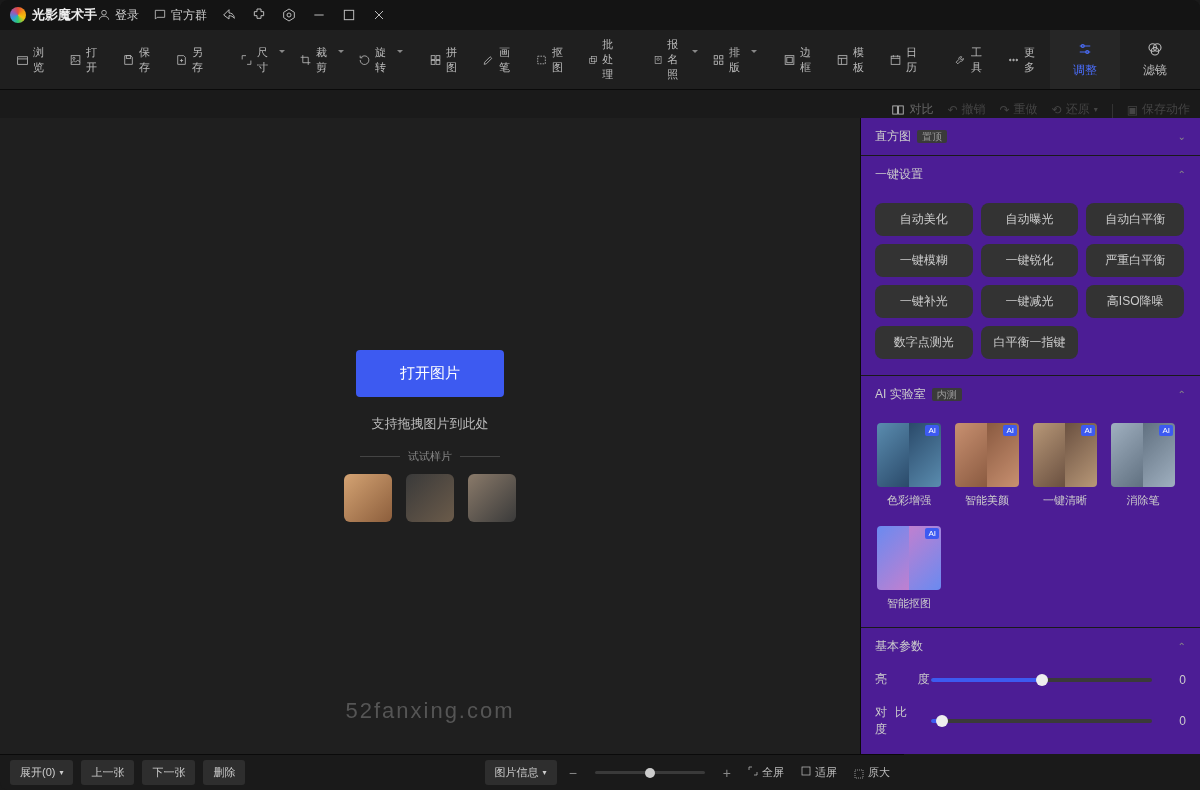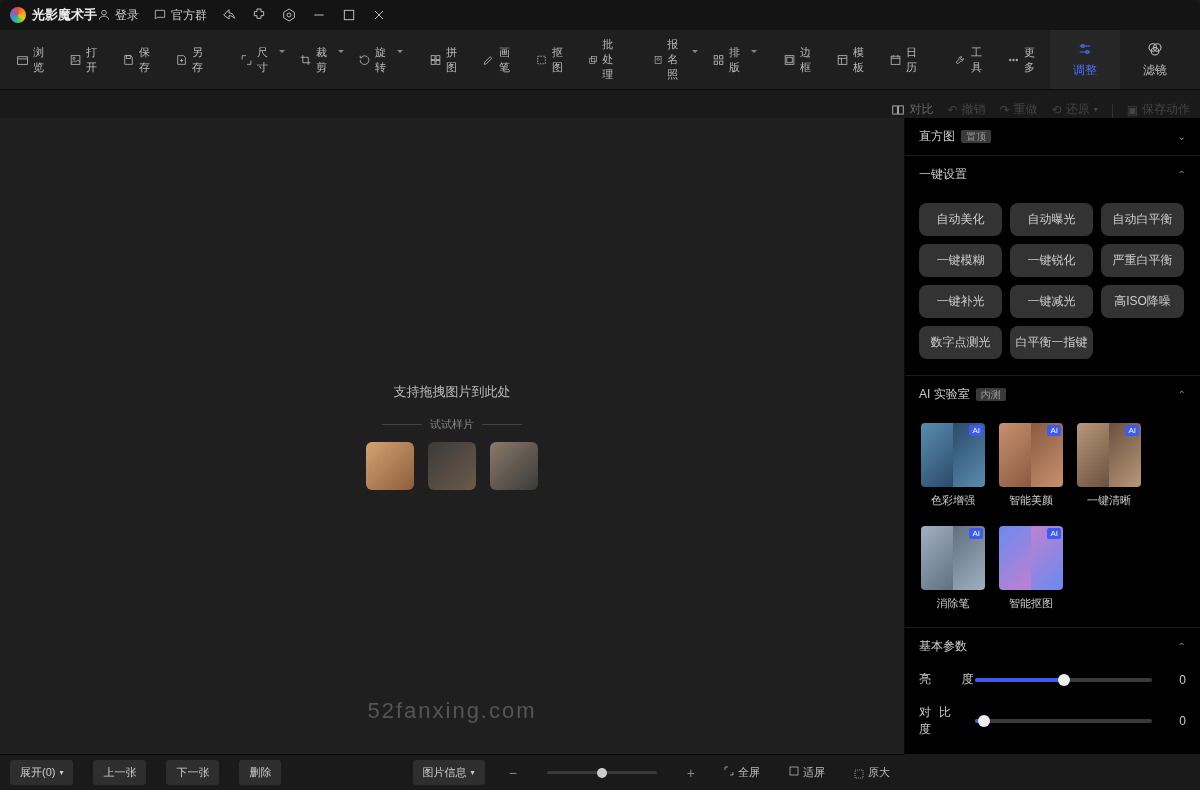--- a/index.html
+++ b/index.html
@@ -30,21 +30,21 @@
 .openbtn{background:#3d5af1;color:#fff;padding:14px 44px;font-size:15px;border:none;border-radius:4px;cursor:pointer;margin-bottom:18px}
 .draghint{color:#bbb;font-size:13px;margin-bottom:16px}
 .samplehdr{color:#888;font-size:11px;margin-bottom:10px;display:flex;align-items:center;gap:8px}
 .samplehdr::before,.samplehdr::after{content:"";width:40px;height:1px;background:#444}
 .samples{display:flex;gap:14px}
 .sample{width:48px;height:48px;border-radius:6px;cursor:pointer;background-size:cover}
 .s1{background:linear-gradient(135deg,#d4a373,#8c5e3c)}
 .s2{background:linear-gradient(135deg,#3a3a3a,#6b5b4a)}
 .s3{background:linear-gradient(135deg,#8a7a6a,#3a3a3a)}
 .watermark{position:absolute;bottom:30px;left:50%;transform:translateX(-50%);color:#555;font-size:22px;letter-spacing:2px}
-.sidebar{width:296px;background:#000000;overflow-y:auto;border-left:1px solid #0a0a0a}
+.sidebar{width:340px;background:#4c1d95;overflow-y:auto;border-left:1px solid #0a0a0a}
 .panel{border-bottom:1px solid #1a1a1a}
 .phdr{display:flex;align-items:center;justify-content:space-between;padding:10px 14px;cursor:pointer;color:#ccc;font-size:12px}
 .phdr .badge{background:#3a3a3a;color:#999;font-size:10px;padding:1px 5px;border-radius:2px;margin-left:6px}
 .chev{color:#888;font-size:10px}
 .pbody{padding:10px 14px 16px}
 .qbtns{display:flex;flex-wrap:wrap;gap:8px}
 .qbtn{background:#333;color:#ccc;border:none;padding:8px 0;font-size:12px;border-radius:8px;cursor:pointer;width:calc(33.33% - 6px);text-align:center}
 .aiitems{display:flex;flex-wrap:wrap;gap:18px 10px}
 .aiitem{display:flex;flex-direction:column;align-items:center;gap:6px;cursor:pointer;width:68px}
 .aithumb{width:64px;height:64px;border-radius:4px;position:relative;overflow:hidden}
@@ -52,21 +52,21 @@
 .aithumb .split{position:absolute;inset:0;display:flex}
 .aithumb .split div{flex:1}
 .ailabel{font-size:11px;color:#ccc}
 .sliders{display:flex;flex-direction:column;gap:16px;padding-top:6px}
 .srow{display:flex;align-items:center;gap:10px}
 .slabel{width:46px;color:#ccc;font-size:12px;letter-spacing:8px}
 .strack{flex:1;height:4px;background:#3a3a3a;border-radius:2px;position:relative;cursor:pointer}
 .sfill{position:absolute;left:0;top:0;bottom:0;background:#3d5af1;border-radius:2px}
 .sknob{position:absolute;top:50%;width:12px;height:12px;background:#eee;border-radius:50%;transform:translate(-50%,-50%)}
 .sval{width:24px;text-align:right;color:#ccc;font-size:12px}
-.bottombar{height:36px;background:#1a1a1a;display:flex;align-items:center;padding:0 10px;gap:20px;position:absolute;bottom:0;left:0;right:296px;border-top:1px solid #0a0a0a}
+.bottombar{height:36px;background:#1a1a1a;display:flex;align-items:center;padding:0 10px;gap:8px;position:absolute;bottom:0;left:0;right:296px;border-top:1px solid #0a0a0a}
 .bbtn{background:#2e2e2e;color:#ccc;border:none;padding:5px 10px;font-size:11px;border-radius:3px;cursor:pointer;display:flex;align-items:center;gap:4px}
 .bspacer{flex:1}
 .zoomtrack{width:110px;height:3px;background:#3a3a3a;border-radius:2px;position:relative;margin:0 6px}
 .zoomknob{position:absolute;left:50%;top:50%;width:10px;height:10px;background:#ccc;border-radius:50%;transform:translate(-50%,-50%)}
 .zbtn{color:#888;cursor:pointer;font-size:14px;padding:0 4px}
 svg{width:18px;height:18px;stroke:#bbb;fill:none;stroke-width:1.5}
 .rtab.active svg{stroke:#4a6cf7}
 </style>
 </head>
 <body>
@@ -334,20 +334,21 @@
     </div>
   <div style="width:1px;height:14px;background:#333"></div>
   <div class="sbitem disabled">
       <span>▣</span>
       <span>保存动作</span>
     </div>
 </div>
 
 <div class="main">
   <div class="canvas">
+    <button class="openbtn">打开图片</button>
     <div class="draghint">支持拖拽图片到此处</div>
     <div class="samplehdr">试试样片</div>
     <div class="samples">
       <div class="sample s1"></div>
       <div class="sample s2"></div>
       <div class="sample s3"></div>
     </div>
     <div class="watermark">52fanxing.com</div>
   </div>
 

